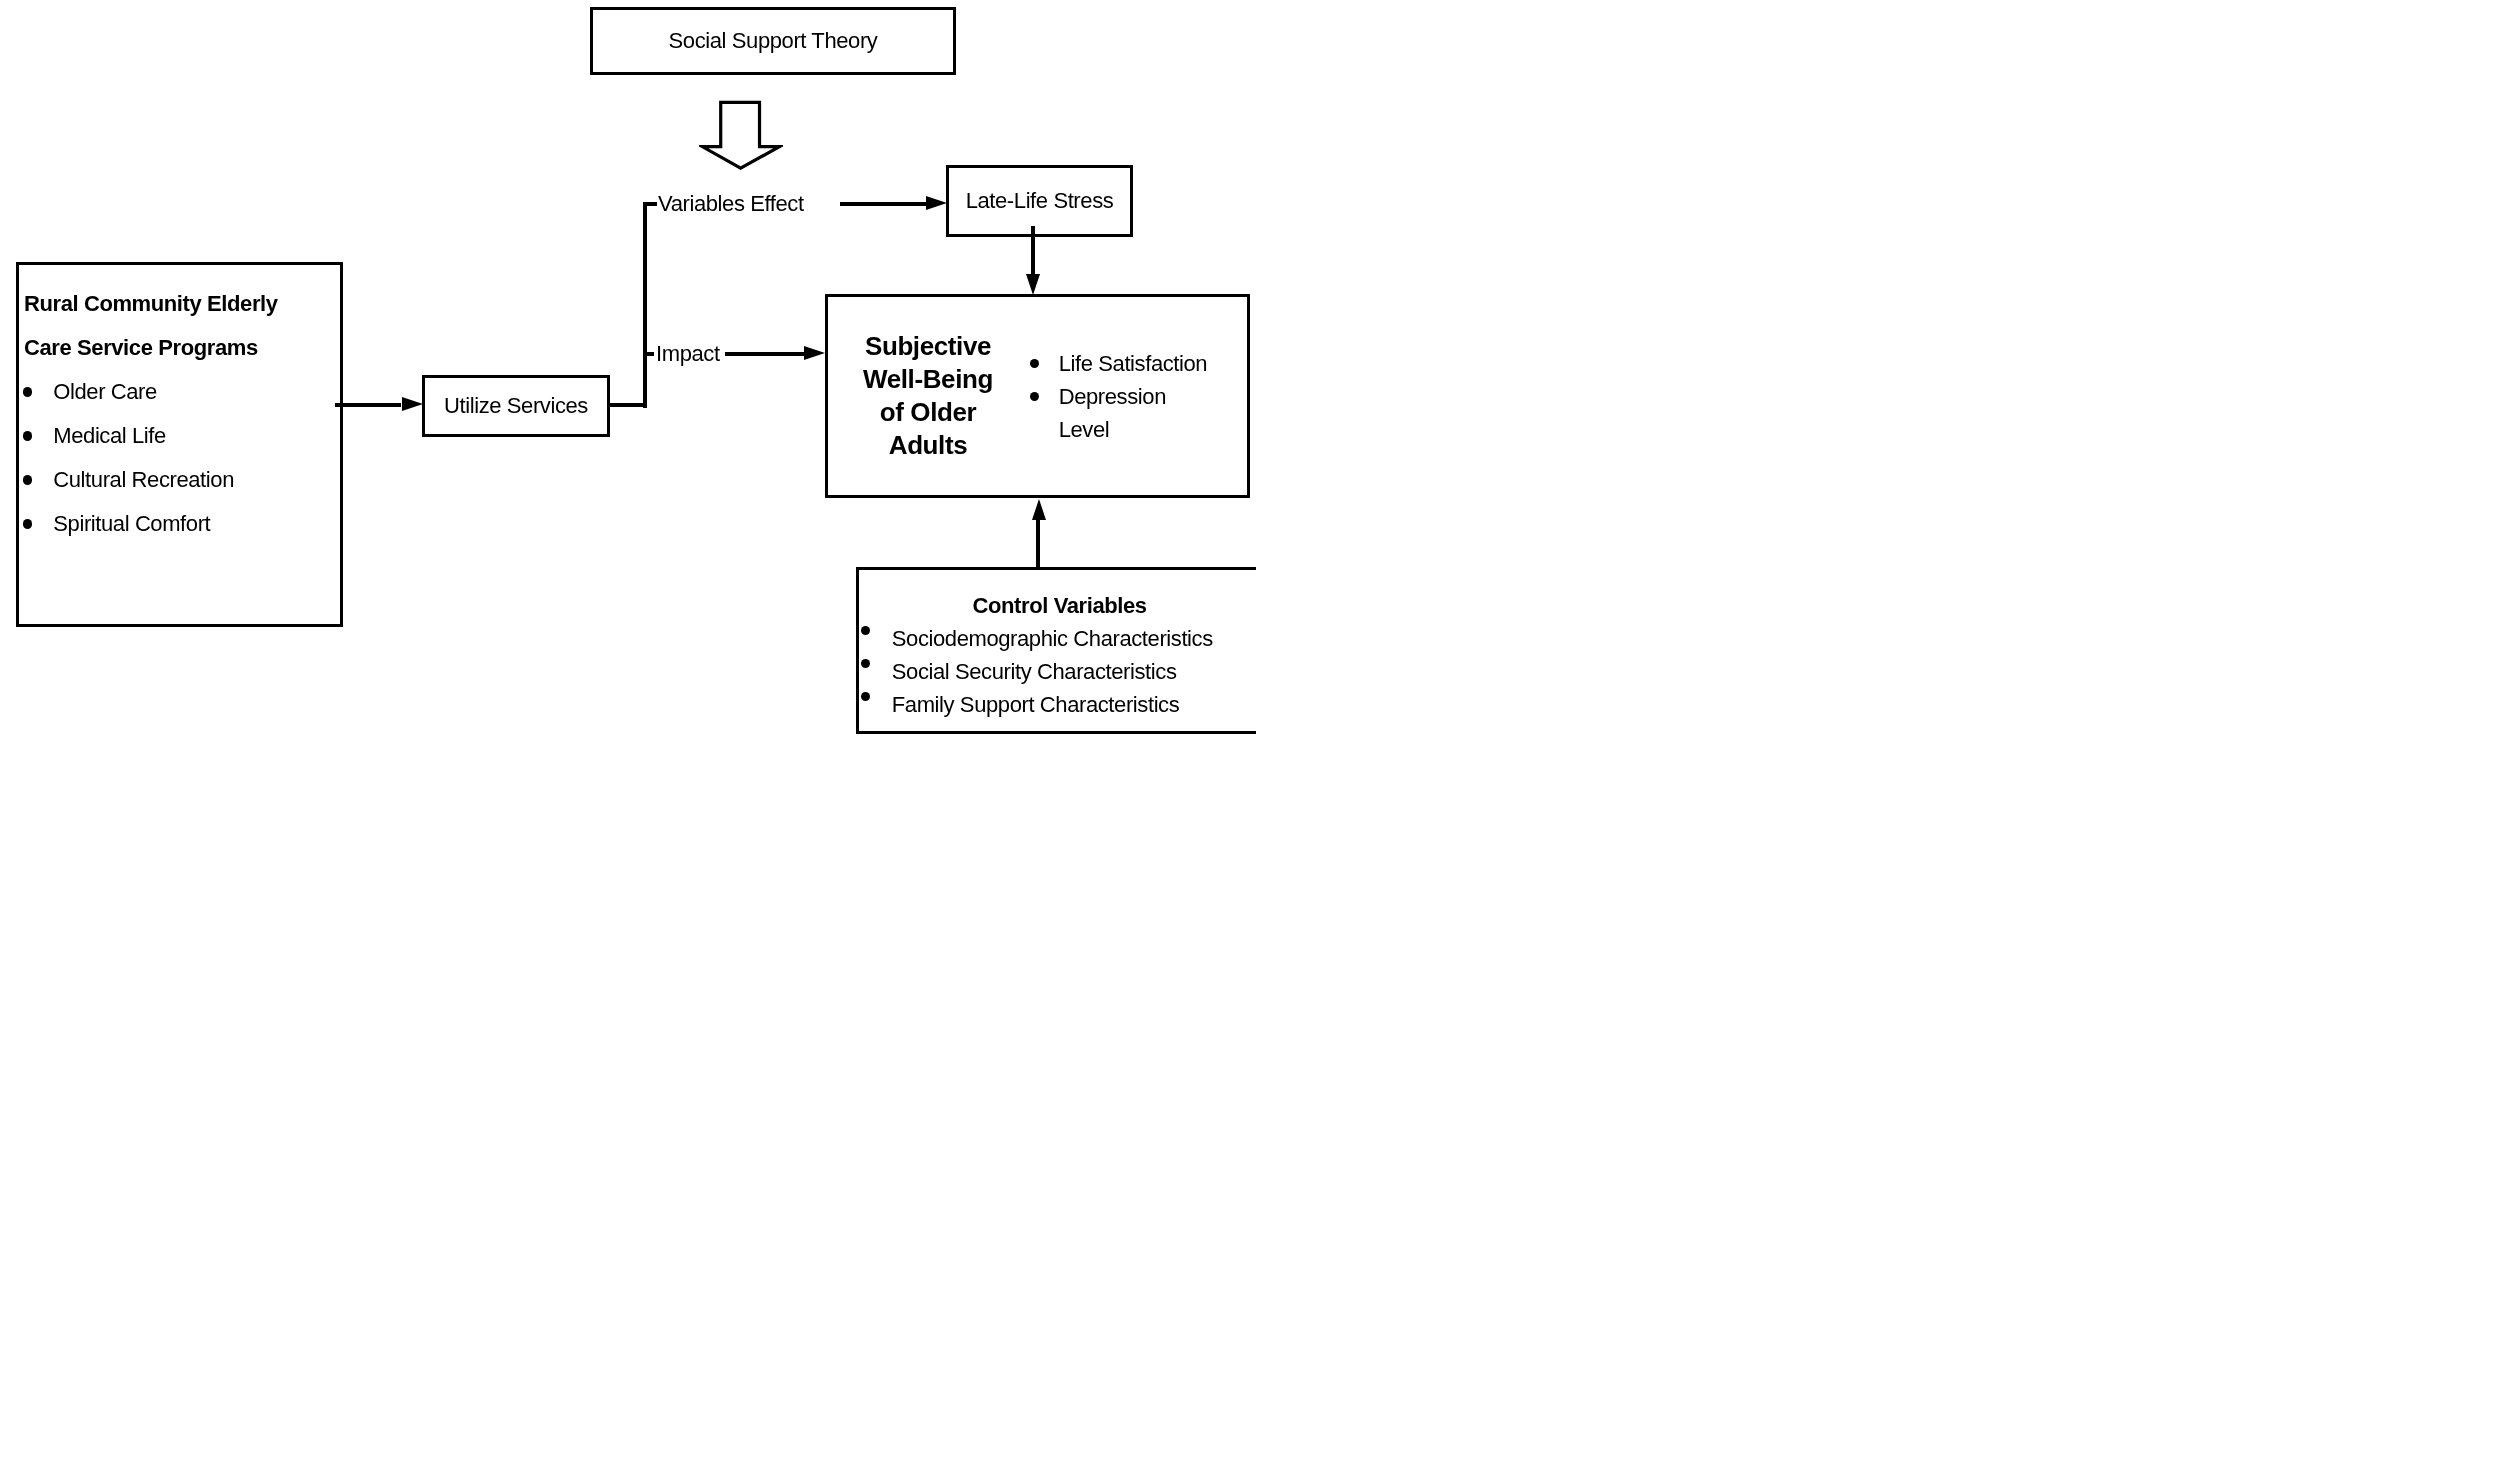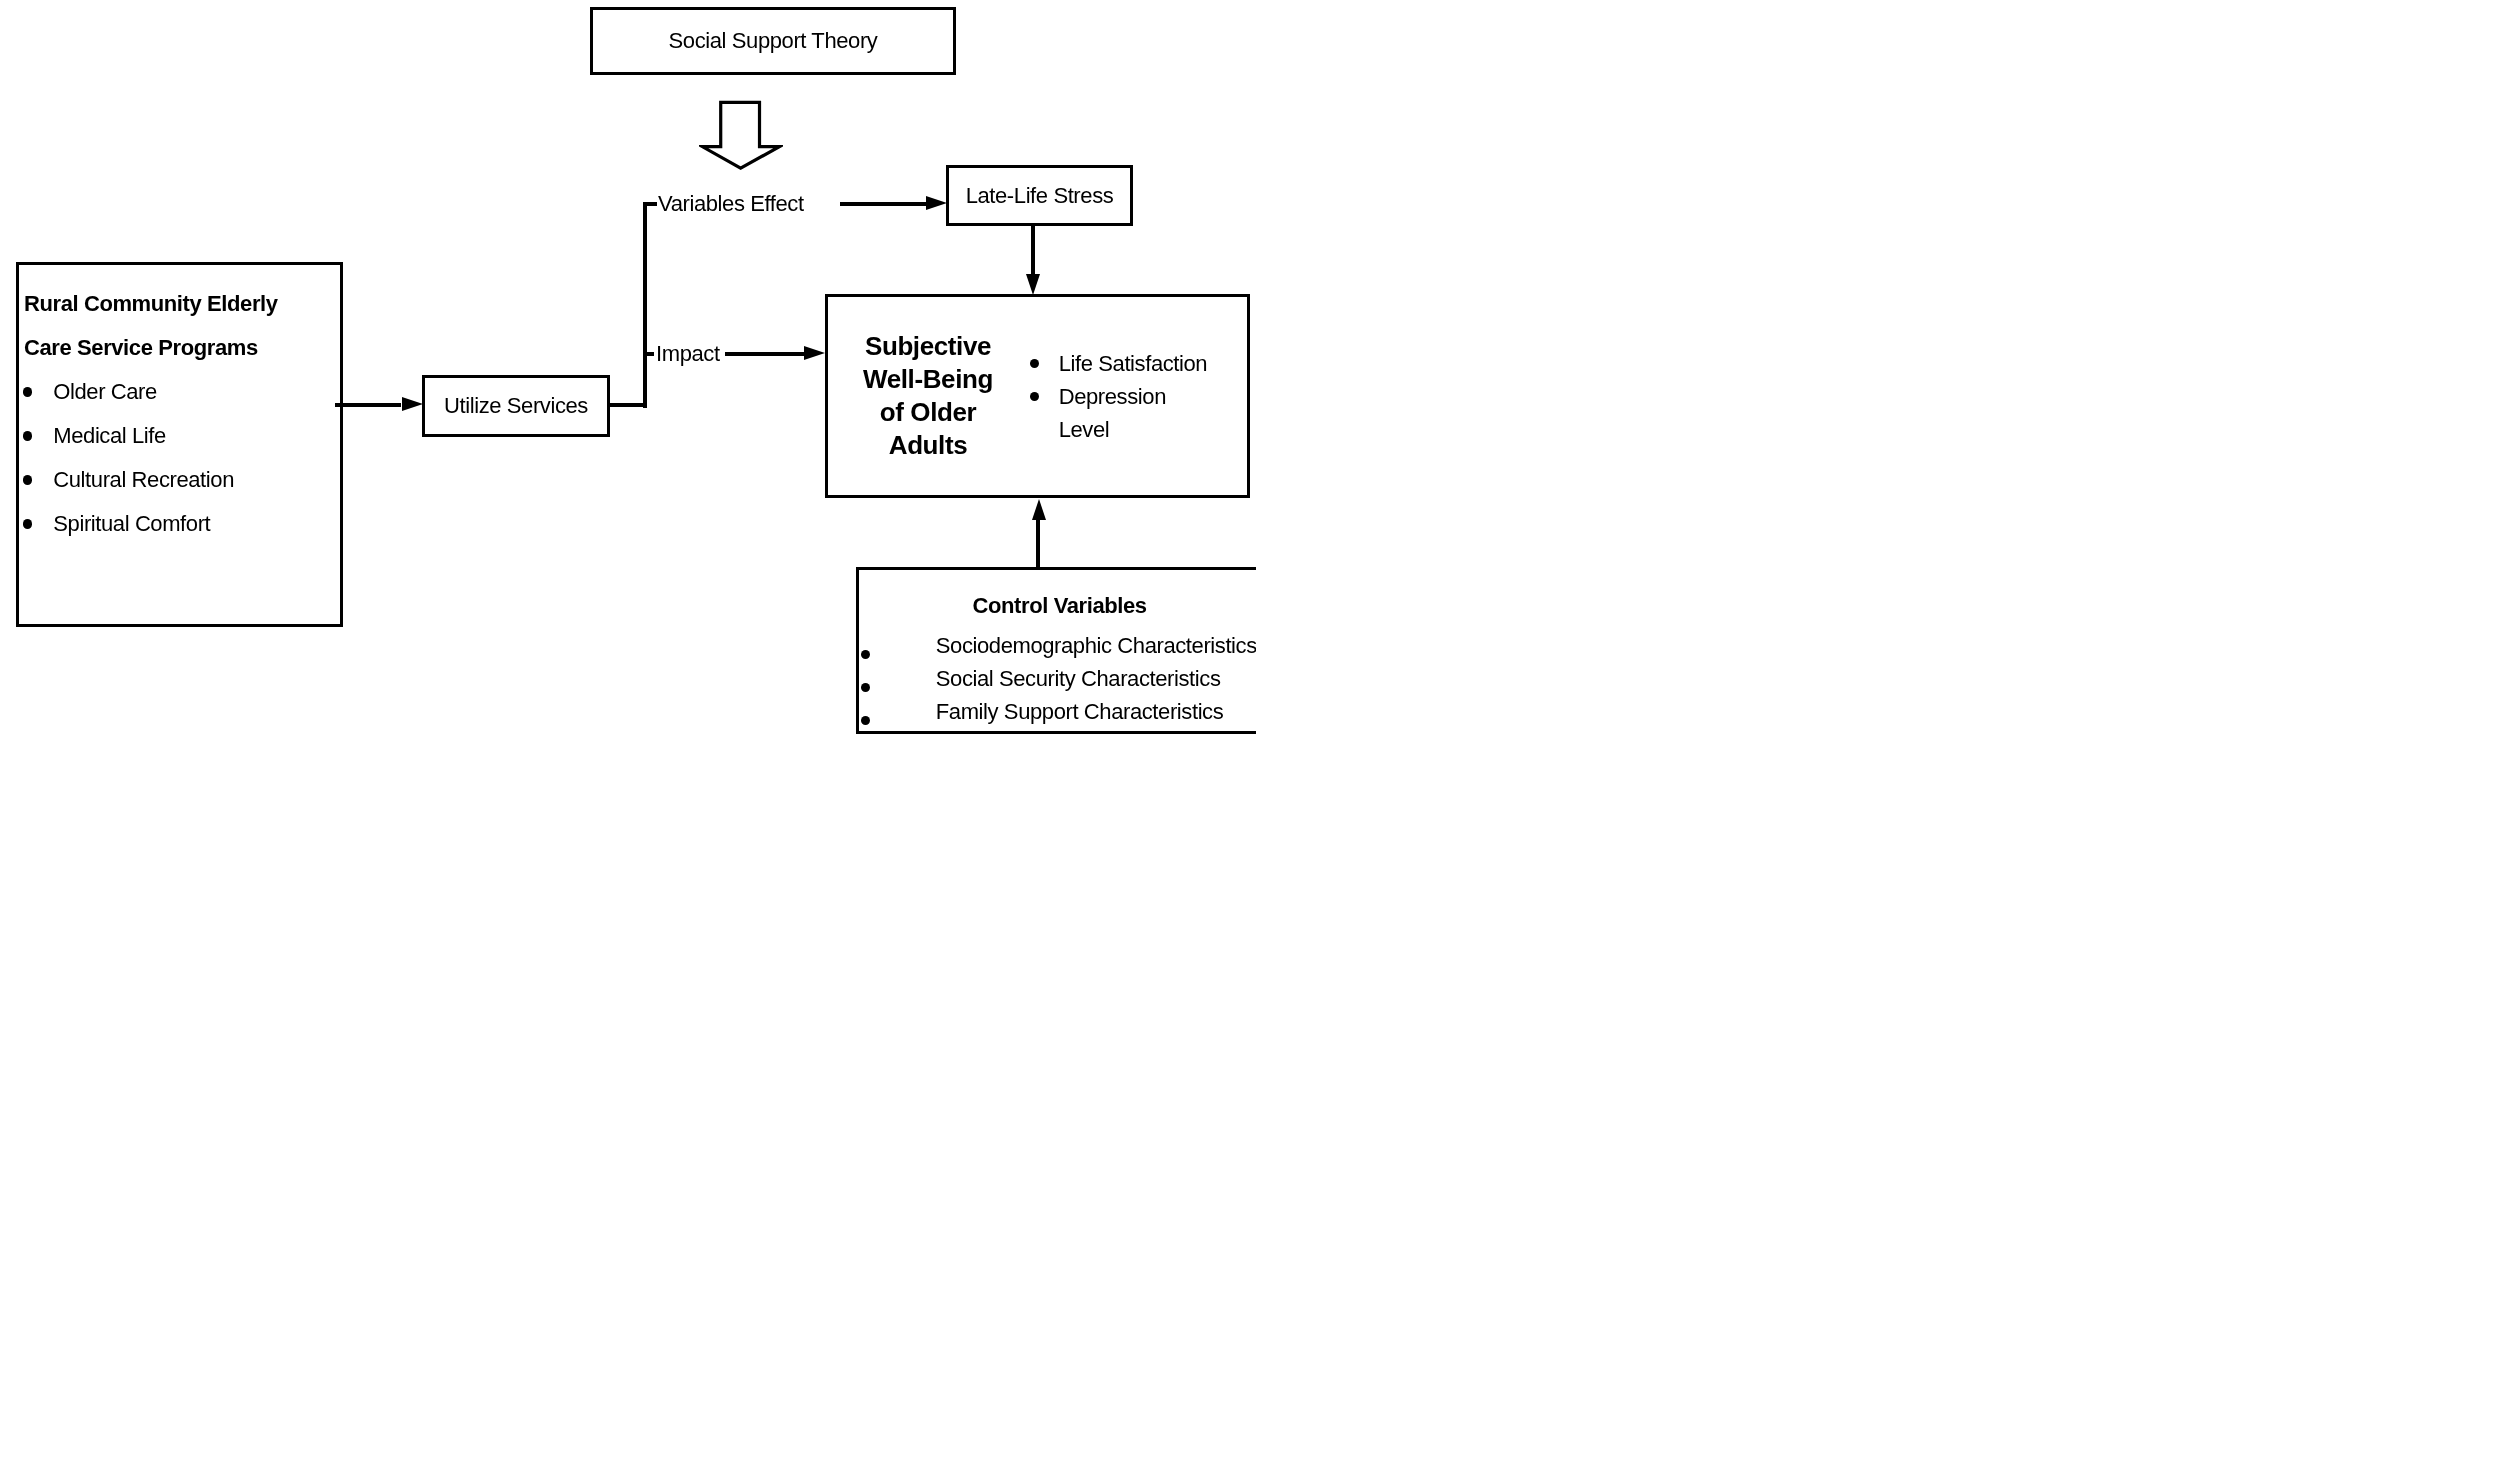--- a/index.html
+++ b/index.html
@@ -14,41 +14,41 @@
   .line{position:absolute;background:#000;}
   .float-lbl{position:absolute;font-size:22px;white-space:pre;transform:translateY(-50%);}
   .dot{width:9.3px;height:9.3px;border-radius:50%;background:#000;flex:0 0 9.3px;}
 
   .tri-r{position:absolute;width:0;height:0;border-top:7.9px solid transparent;border-bottom:7.9px solid transparent;border-left:21px solid #000;}
   .tri-d{position:absolute;width:0;height:0;border-left:7.9px solid transparent;border-right:7.9px solid transparent;border-top:21px solid #000;}
   .tri-u{position:absolute;width:0;height:0;border-left:7.9px solid transparent;border-right:7.9px solid transparent;border-bottom:21px solid #000;}
 
   
   #theory{left:562px;top:7.1px;width:366px;height:68px;margin-left:28px;}
-  #latelife{left:946px;top:165px;width:187px;height:61px;}
+  #latelife{left:946px;top:165px;width:187px;height:72px;}
   #utilize{left:422px;top:375px;width:188px;height:62px;}
 
   #programs{left:16px;top:262px;width:327px;height:365px;padding:17px 4.3px 0 3.6px;}
   .pbox-title{font-size:22px;font-weight:bold;line-height:44px;white-space:pre;margin-left:1.4px;}
   .brow{display:flex;align-items:center;height:44px;}
   .brow .dot{margin-right:21.4px;}
   .btxt{font-size:22px;white-space:pre;}
 
   #wellbeing{left:825px;top:294px;width:425px;height:204px;display:flex;}
   .sbox-left{flex:0 0 200px;display:flex;align-items:center;justify-content:center;}
   .sbox-title{font-size:26px;font-weight:bold;line-height:33px;text-align:center;white-space:pre;}
   .sbox-right{flex:1;display:flex;flex-direction:column;justify-content:center;}
   .srow{display:flex;align-items:flex-start;padding-left:2.1px;}
   .srow .dot{margin-top:12px;margin-right:19.3px;}
   .stxt{font-size:22px;line-height:33px;white-space:pre;}
 
   #controls{left:825px;top:567px;width:408px;height:167px;display:flex;flex-direction:column;padding:18.6px 2.9px 0 2.1px;margin-left:31px;}
   .cbox-title{font-size:22px;font-weight:bold;line-height:33px;text-align:center;white-space:pre;}
   .clist{margin-top:4.3px;}
-  .crow{display:flex;align-items:flex-end;height:33px;gap:44px;}
+  .crow{display:flex;align-items:flex-start;height:33px;}
   .crow .dot{margin-right:21.4px;}
 
   
   #prog-arrow-line{left:335px;top:403px;width:66px;height:4.3px;}
   #prog-arrowhead{left:402px;top:397px;}
   #utilize-stub{left:610px;top:403px;width:37px;height:4.3px;}
   #vert-connector{left:643px;top:202px;width:4.3px;height:206px;}
   #mediating-nub{left:643px;top:202px;width:14.3px;height:4.3px;}
   #mediating-label{left:658px;top:204px;}
   #mediating-line{left:840px;top:202px;width:86px;height:4.3px;}

